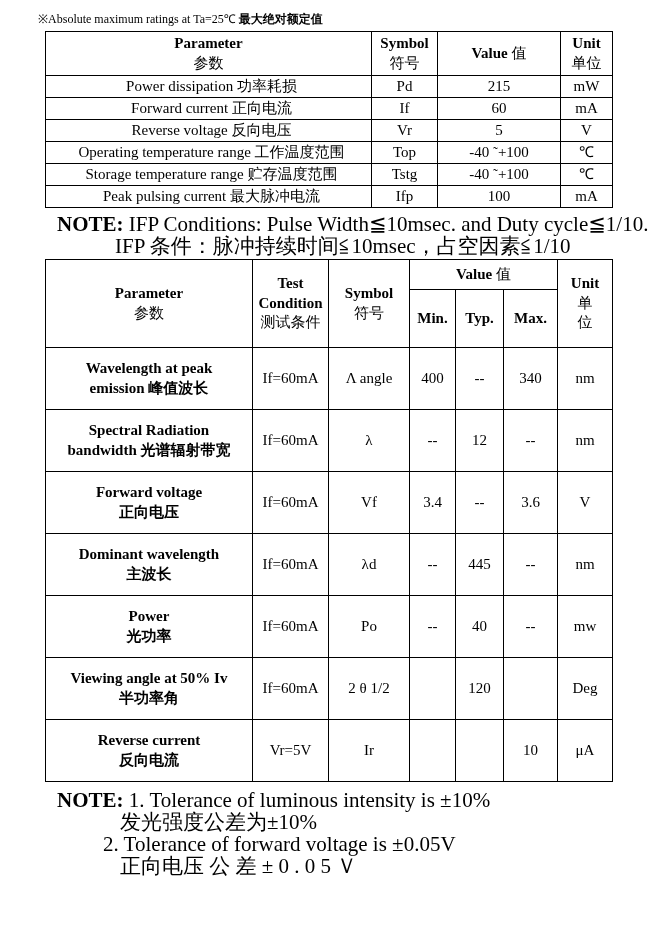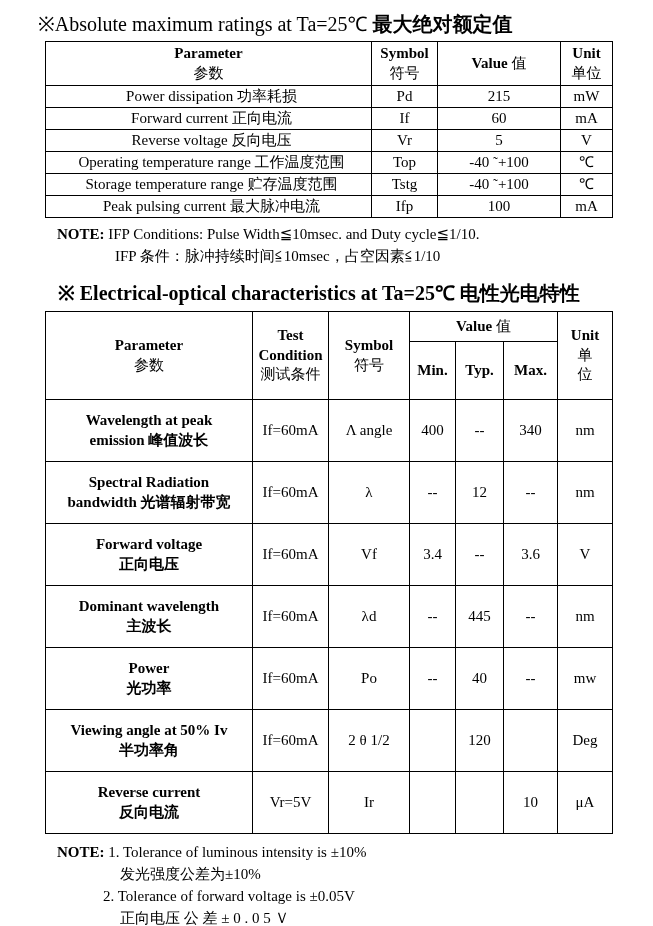--- a/index.html
+++ b/index.html
@@ -5,42 +5,42 @@
   html, body { margin: 0; padding: 0; background: #ffffff; }
   .page {
     position: relative;
     width: 653px;
     height: 926px;
     background: #ffffff;
     color: #000000;
     font-family: "Liberation Serif", serif;
     overflow: hidden;
   }
-  .title { font-size: 20px; margin: 10px 0 3px 38px; white-space: nowrap; }
+  .title { font-size: 12px; margin: 10px 0 3px 38px; white-space: nowrap; }
   .title .zh-bold { font-weight: bold; }
   .title2 { font-weight: bold; margin: 12px 0 4px 58px; }
   table { border-collapse: collapse; table-layout: fixed; margin-left: 45px; }
   th, td {
     border: 1px solid #000000;
     font-weight: normal;
     text-align: center;
     vertical-align: middle;
     padding: 0 2px;
     font-size: 15px;
     line-height: 1.3;
     overflow: hidden;
   }
   .hb { font-weight: bold; }
   
   .t1 { width: 567px; }
   .t1 thead tr { height: 44px; }
   .t1 tbody tr { height: 22px; }
   .t1 td.param { text-align: center; padding-left: 8px; white-space: nowrap; }
   
-  .note { font-size: 15px; line-height: 22px; margin-left: 57px; }
+  .note { font-size: 21px; line-height: 22px; margin-left: 57px; }
   .note .lbl { font-weight: bold; }
   .indent1 { padding-left: 58px; }
   .indent2 { padding-left: 63px; }
   .indent3 { padding-left: 46px; }
   .note1 { margin-top: 5px; }
   .note2 { margin-top: 7px; }
   
   .t2 { width: 567px; margin-top: 2px; }
   .t2 tr.hrow1 { height: 30px; }
   .t2 tr.hrow2 { height: 58px; }
@@ -119,21 +119,20 @@
         <td>mA</td>
       </tr>
     </tbody>
   </table>
 
   <div class="note note1">
     <div><span class="lbl">NOTE:</span><span> IFP Conditions: Pulse Width≦10msec. and Duty cycle≦1/10.</span></div>
     <div class="indent1">IFP  条件：脉冲持续时间≦10msec，占空因素≦1/10</div>
   </div>
 
-  <div class="title title2"><span>※ Electrical-optical characteristics at Ta=25℃</span><span> 电性光电特性</span></div>
 
   <table class="t2">
     <colgroup>
         <col style="width:207px">
         <col style="width:76px">
         <col style="width:81px">
         <col style="width:46px">
         <col style="width:48px">
         <col style="width:54px">
         <col style="width:55px">

